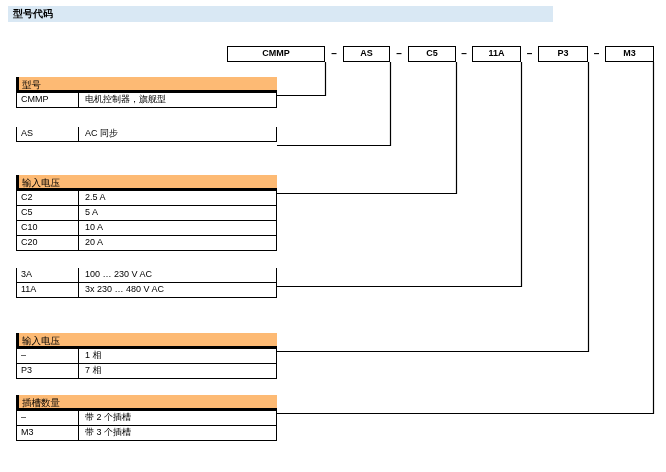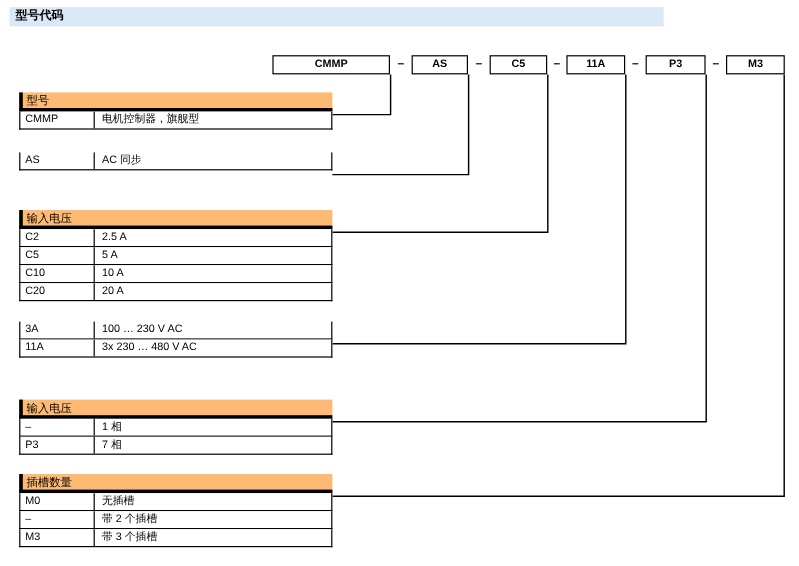--- a/index.html
+++ b/index.html
@@ -175,24 +175,20 @@
     </div>
     <div class="spec-row">
       <div class="code-cell">P3</div>
       <div class="desc-cell">7 相</div>
     </div>
   </div>
 
   <div class="spec-table" style="top:395px;">
     <div class="spec-header">插槽数量</div>
     <div class="spec-row">
-      <div class="code-cell">M0</div>
-      <div class="desc-cell">无插槽</div>
-    </div>
-    <div class="spec-row">
       <div class="code-cell">–</div>
       <div class="desc-cell">带 2 个插槽</div>
     </div>
     <div class="spec-row">
       <div class="code-cell">M3</div>
       <div class="desc-cell">带 3 个插槽</div>
     </div>
   </div>
 
 </div>

